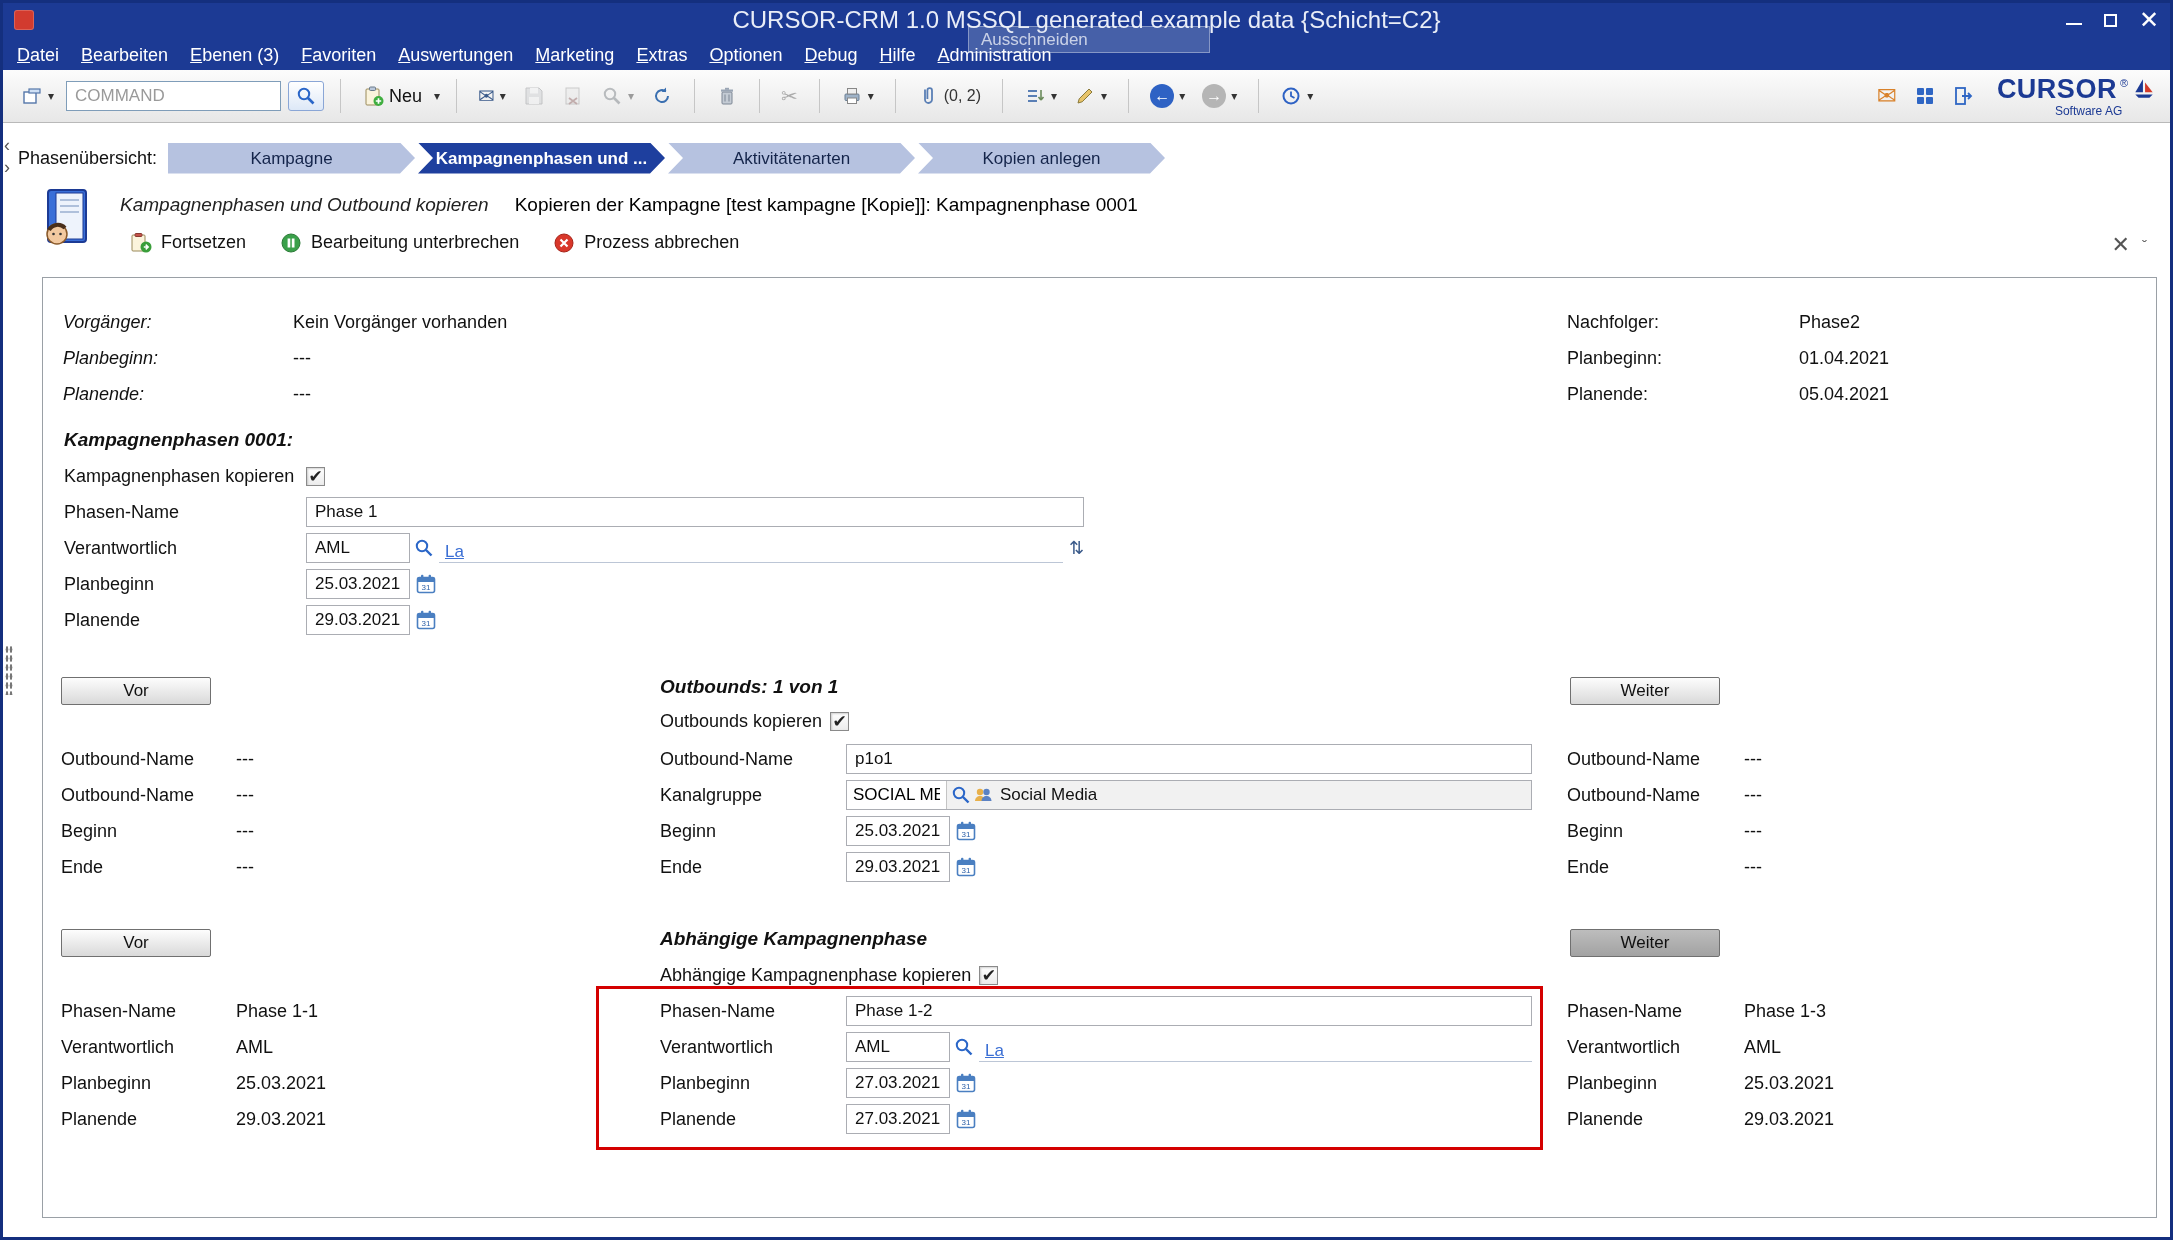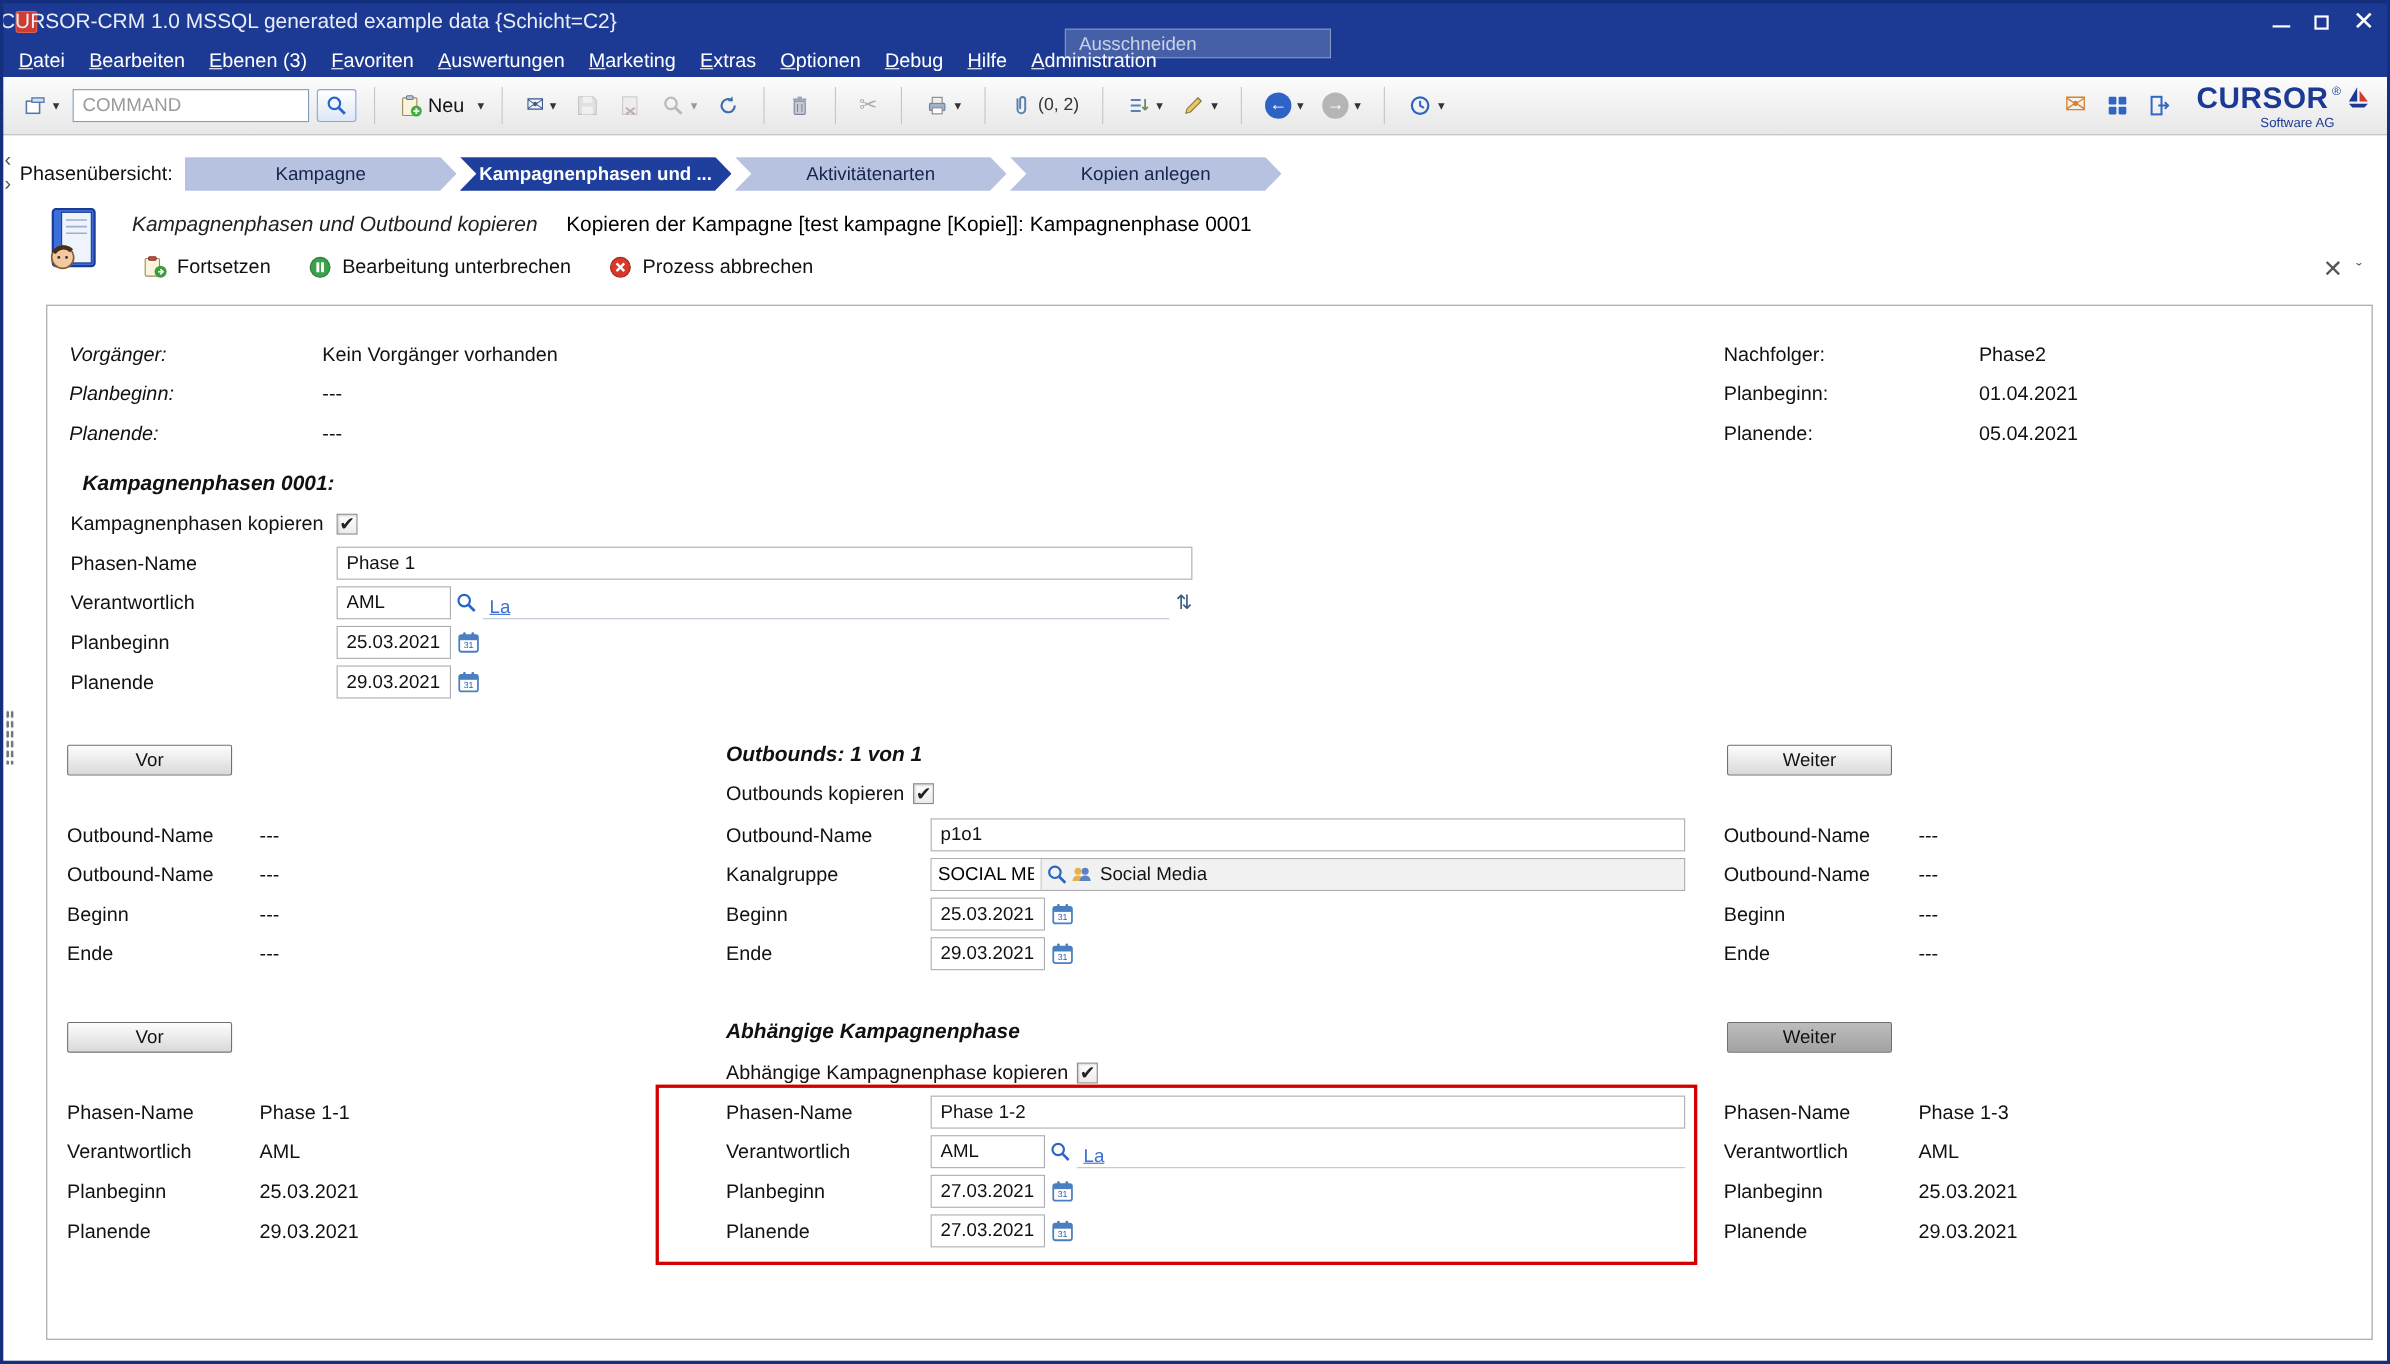--- a/index.html
+++ b/index.html
@@ -13,21 +13,21 @@
     overflow: hidden;
   }
   .frame { position: absolute; inset: 0; border: 3px solid #142f7e; pointer-events: none; z-index: 50; }
 
   
   .titlebar {
     position: absolute; left: 0; top: 0; width: 100%; height: 40px;
     background: #1c3a94; color: #e9edf7; display: flex; align-items: center;
   }
   .app-icon { width: 20px; height: 20px; margin-left: 14px; background: #d23b2f; border-radius: 3px; border: 1px solid #fff3; }
-  .win-title { position: absolute; left: 0; right: 0; text-align: left; font-size: 19px; }
+  .win-title { position: absolute; left: 0; right: 0; text-align: center; font-size: 24px; }
   .win-controls { position: absolute; right: 14px; top: 0; height: 40px; display: flex; align-items: center; gap: 22px; }
   .win-controls span { color: #fff; cursor: default; display: inline-flex; align-items: center; justify-content: center; }
   .glyph-min { width: 16px; border-bottom: 2px solid #fff; height: 10px; }
   .glyph-max { width: 13px; height: 13px; border: 2px solid #fff; }
   .glyph-close { font-size: 24px; line-height: 1; }
 
   
   .menubar {
     position: absolute; left: 0; top: 40px; width: 100%; height: 30px;
     background: #1c3a94; color: #fff; display: flex; align-items: center; padding-left: 6px;
@@ -423,21 +423,21 @@
     <div class="frow">
       <span class="lbl w232">Planbeginn:</span>
       <span class="val">01.04.2021</span>
     </div>
     <div class="frow">
       <span class="lbl w232">Planende:</span>
       <span class="val">05.04.2021</span>
     </div>
   </div>
 
-  <div class="abs sec-title" style="left:32px;top:144px">Kampagnenphasen 0001:</div>
+  <div class="abs sec-title" style="left:21px;top:144px">Kampagnenphasen 0001:</div>
   <div class="abs" style="left:21px;top:180px;width:1020px">
     <div class="frow">
       <span class="lbl w242">Kampagnenphasen kopieren</span>
       <span class="checkbox">✔</span>
     </div>
     <div class="frow">
       <span class="lbl w242">Phasen-Name</span>
       <input class="tinput w778" value="Phase 1" style="">
     </div>
     <div class="frow">

